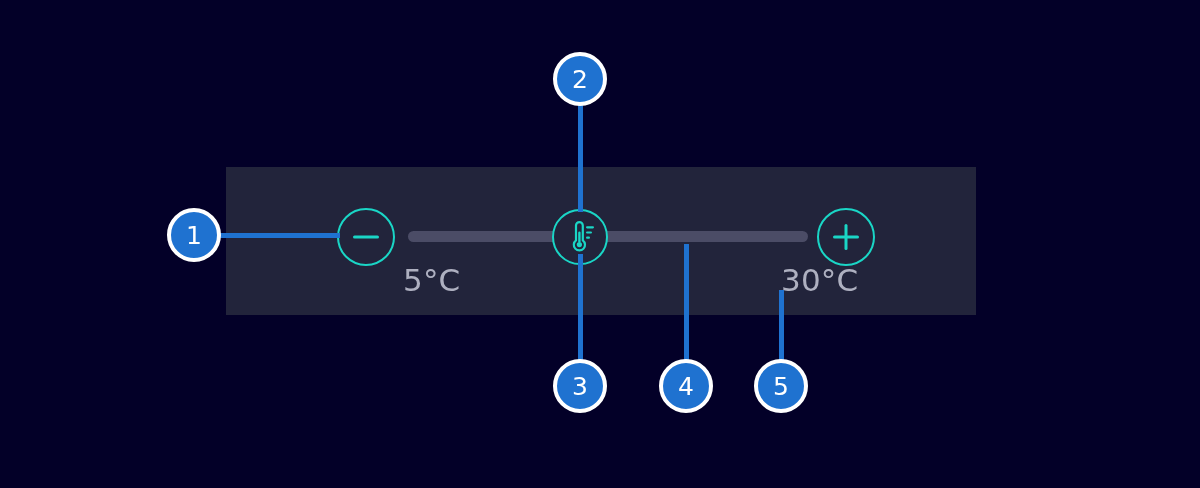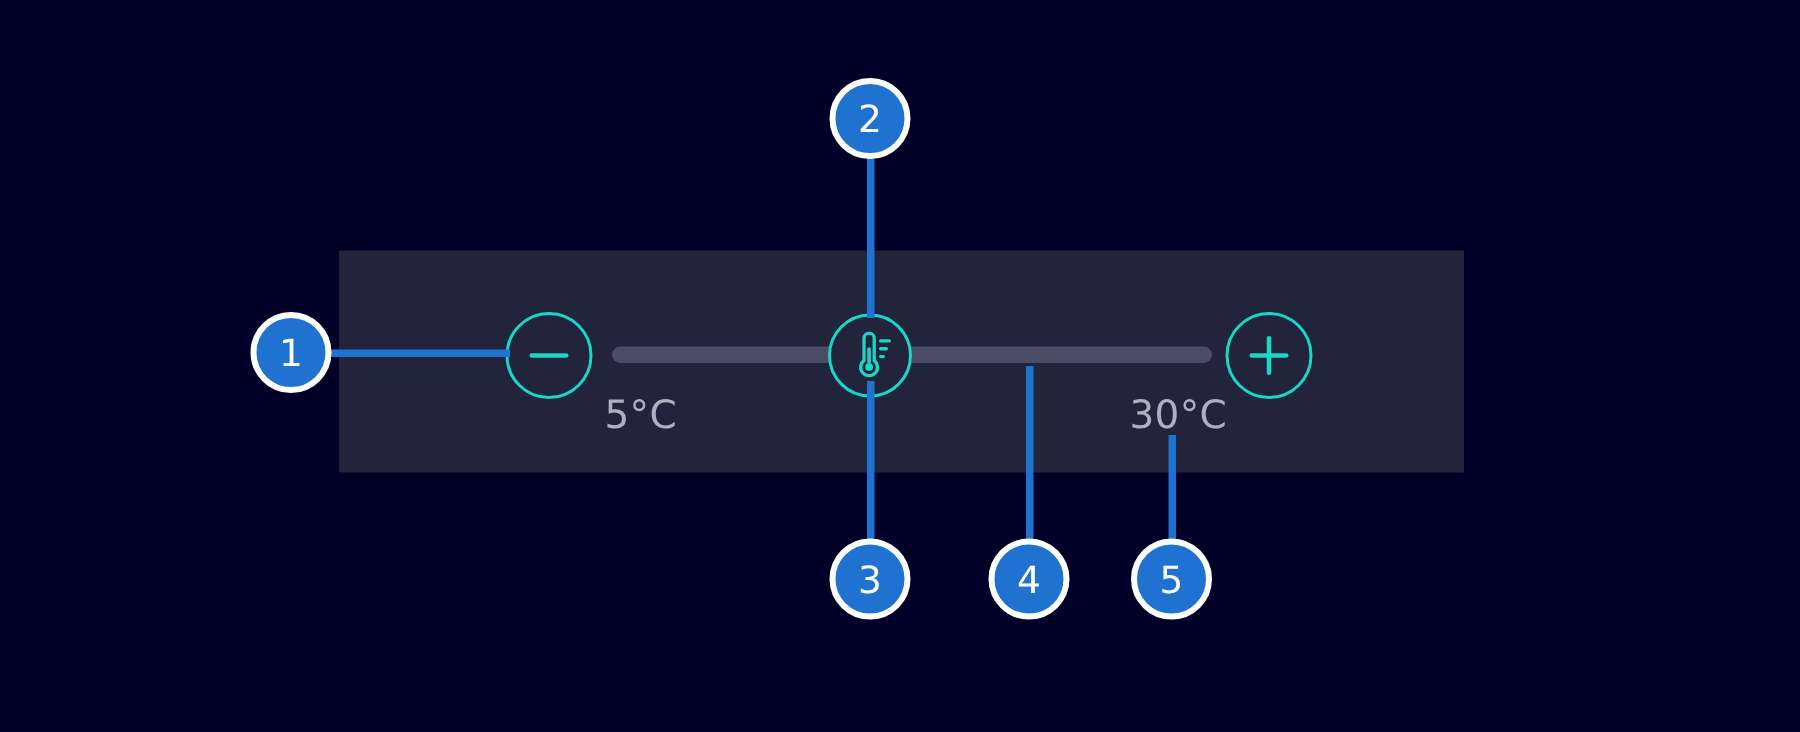--- a/index.html
+++ b/index.html
@@ -80,26 +80,26 @@
   .handle svg {
     position: absolute;
     left: 50%; top: 50%;
     transform: translate(-50%, -50%);
   }
 
   
   .range-label {
     position: absolute;
     color: #aeb0c0;
-    font-size: 26px;
+    font-size: 31px;
     letter-spacing: 0.2px;
     white-space: nowrap;
   }
   .range-label.min { left: 403px; top: 262px; }
-  .range-label.max { left: 753px; top: 262px; text-align: center; }
+  .range-label.max { left: 781px; top: 262px; text-align: center; }
 
   
   .leader {
     position: absolute;
     background: #1f72d0;
   }
 
   
   .badge {
     position: absolute;

